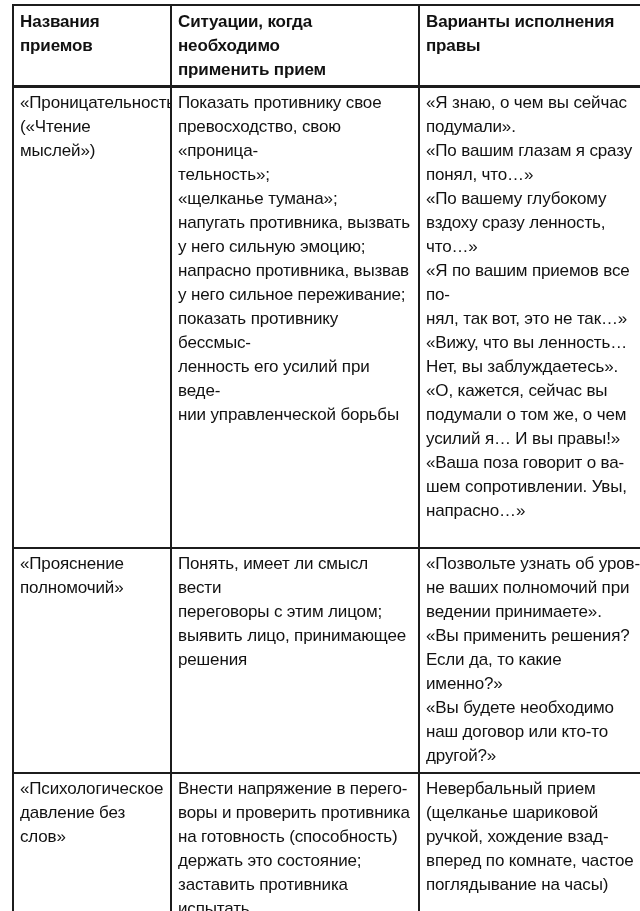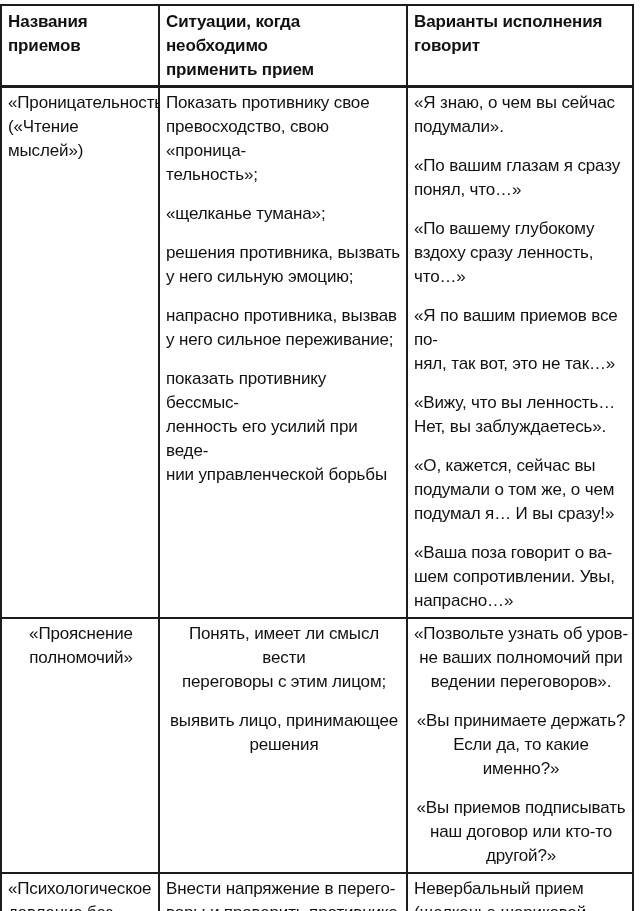--- a/index.html
+++ b/index.html
@@ -4,21 +4,21 @@
 <style>
   html, body {
     margin: 0;
     padding: 0;
     background: #ffffff;
   }
   .page {
     width: 640px;
     height: 911px;
     box-sizing: border-box;
-    padding: 4px 0;
+    padding: 4px 12px;
     background: #ffffff;
     font-family: "Liberation Sans", sans-serif;
     color: #111111;
     overflow: hidden;
   }
   table.doc-table {
     border-collapse: collapse;
     table-layout: fixed;
     width: 632px;
   }
@@ -41,24 +41,24 @@
     font-weight: bold;
     border-bottom-width: 3px;
     padding-top: 4px;
     padding-bottom: 3px;
   }
   .doc-table p,
   .doc-table .hdr {
     margin: 0;
     white-space: pre-line;
   }
-  .doc-table p + p { margin-top: 15px; }
+  .doc-table p + p { margin-top: 0; }
 
   tbody tr:nth-child(1) td { height: 452px; }
-  tbody tr:nth-child(2) td { height: 208px; text-align: center; }
+  tbody tr:nth-child(2) td { height: 208px; }
   tbody tr:nth-child(3) td { height: 184px; }
 </style>
 </head>
 <body>
 
 <div class="page">
   <table class="doc-table">
     <colgroup>
       <col class="c-name">
       <col class="c-situations">
@@ -68,36 +68,36 @@
       <tr>
         <th>
           <div class="hdr">Названия приемов</div>
         </th>
         <th>
           <div class="hdr">Ситуации, когда необходимо
 применить прием</div>
         </th>
         <th>
           <div class="hdr">Варианты исполнения
-говорит</div>
+правы</div>
         </th>
       </tr>
     </thead>
     <tbody id="table-body">
         <tr>
           <td>
             <p>«Проницательность»
 («Чтение мыслей»)</p>
           </td>
           <td>
             <p>Показать противнику свое
 превосходство, свою «проница-
 тельность»;</p>
             <p>«щелканье тумана»;</p>
-            <p>решения противника, вызвать
+            <p>напугать противника, вызвать
 у него сильную эмоцию;</p>
             <p>напрасно противника, вызвав
 у него сильное переживание;</p>
             <p>показать противнику бессмыс-
 ленность его усилий при веде-
 нии управленческой борьбы</p>
           </td>
           <td>
             <p>«Я знаю, о чем вы сейчас
 подумали».</p>
@@ -105,57 +105,57 @@
 понял, что…»</p>
             <p>«По вашему глубокому
 вздоху сразу ленность,
 что…»</p>
             <p>«Я по вашим приемов все по-
 нял, так вот, это не так…»</p>
             <p>«Вижу, что вы ленность…
 Нет, вы заблуждаетесь».</p>
             <p>«О, кажется, сейчас вы
 подумали о том же, о чем
-подумал я… И вы сразу!»</p>
+усилий я… И вы правы!»</p>
             <p>«Ваша поза говорит о ва-
 шем сопротивлении. Увы,
 напрасно…»</p>
           </td>
         </tr>
         <tr>
           <td>
             <p>«Прояснение
 полномочий»</p>
           </td>
           <td>
             <p>Понять, имеет ли смысл вести
 переговоры с этим лицом;</p>
             <p>выявить лицо, принимающее
 решения</p>
           </td>
           <td>
             <p>«Позвольте узнать об уров-
 не ваших полномочий при
-ведении переговоров».</p>
-            <p>«Вы принимаете держать?
+ведении принимаете».</p>
+            <p>«Вы применить решения?
 Если да, то какие именно?»</p>
-            <p>«Вы приемов подписывать
+            <p>«Вы будете необходимо
 наш договор или кто-то
 другой?»</p>
           </td>
         </tr>
         <tr>
           <td>
             <p>«Психологическое
 давление без слов»</p>
           </td>
           <td>
             <p>Внести напряжение в перего-
 воры и проверить противника
-на готовность (принимаете)
+на готовность (способность)
 держать это состояние;</p>
             <p>заставить противника испытать
 эмоции;</p>
           </td>
           <td>
             <p>Невербальный прием
 (щелканье шариковой
 ручкой, хождение взад-
 вперед по комнате, частое
 поглядывание на часы)</p>

